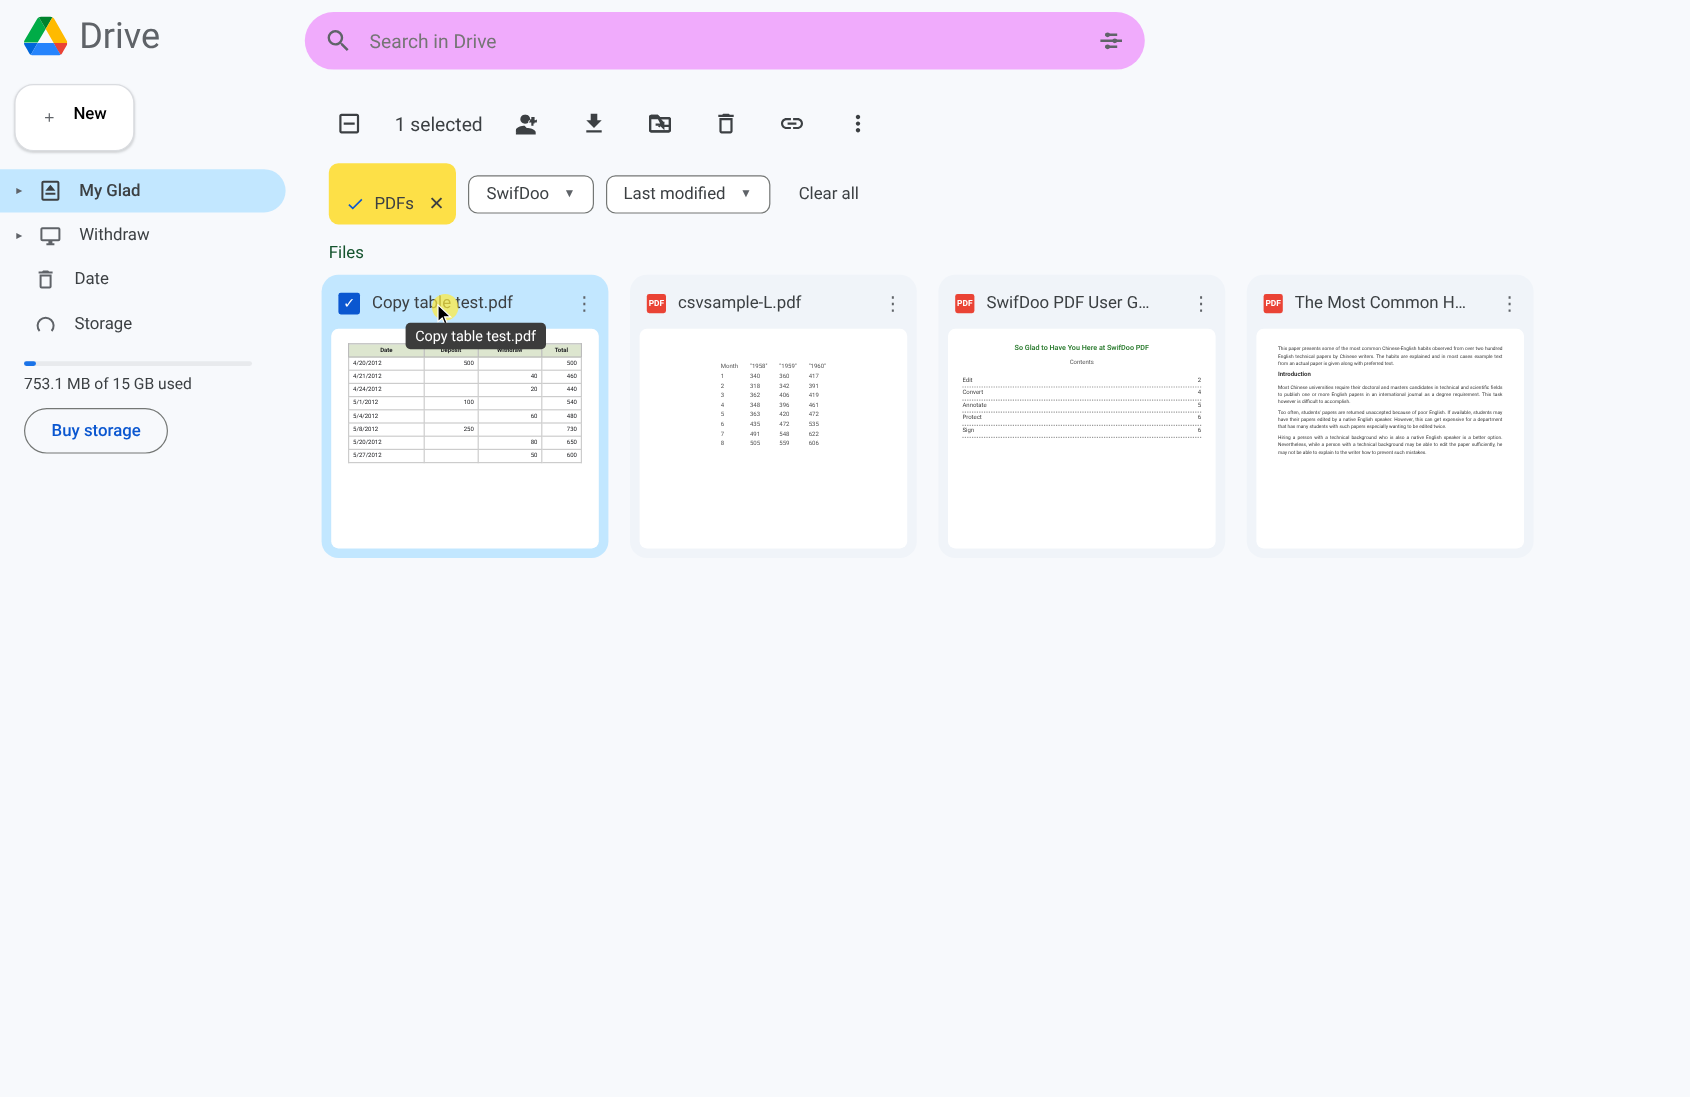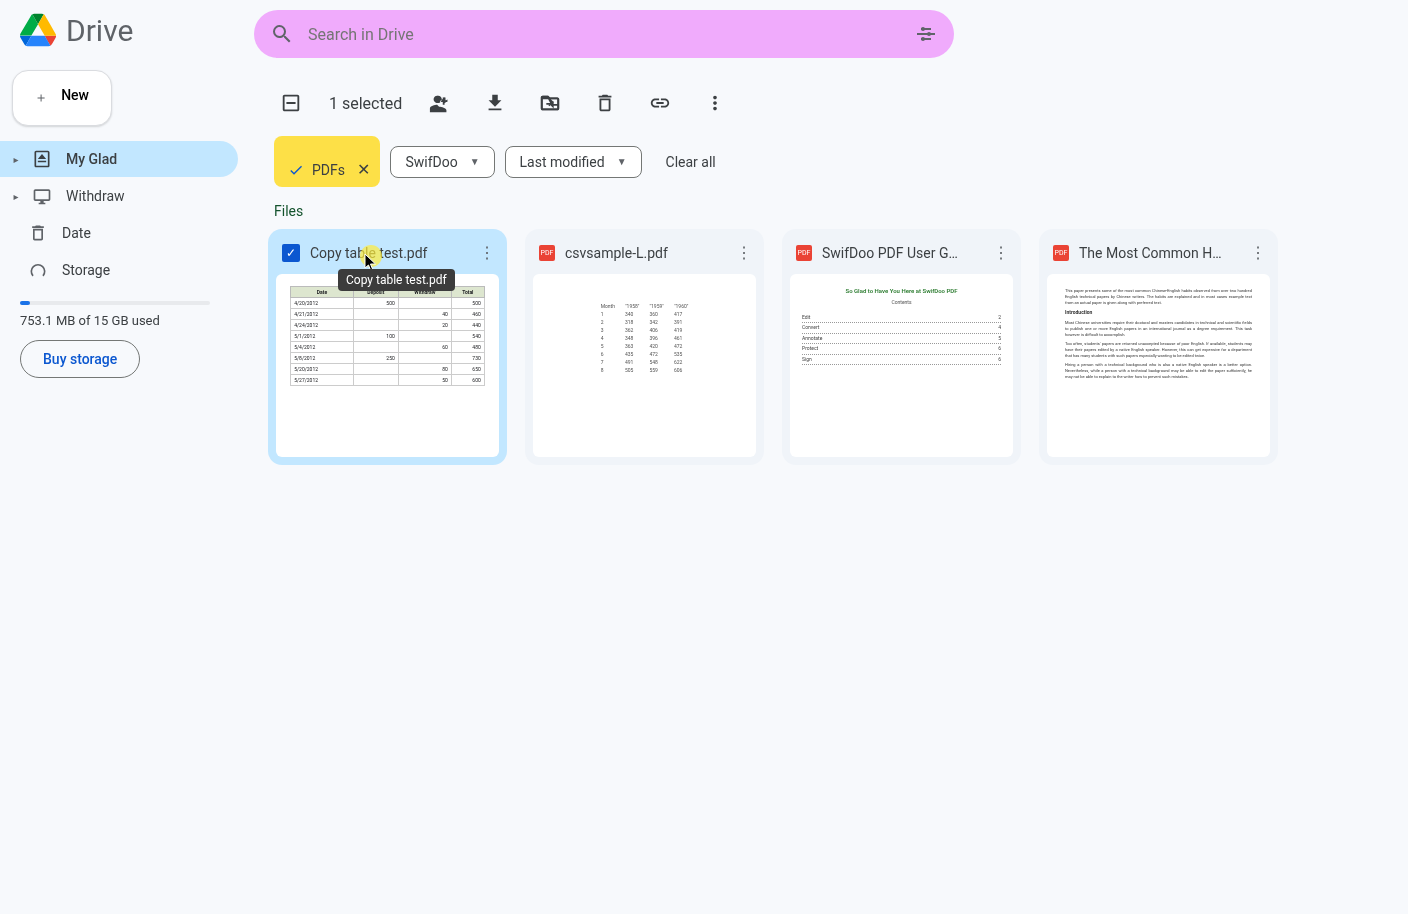--- a/index.html
+++ b/index.html
@@ -32,21 +32,21 @@
 .chip .x{margin-left:4px;font-size:16px}
 .chip .dd{font-size:10px;margin-left:4px;color:#5f6368}
 .clear{background:none;border:none;color:#3c4043;font-size:14px;cursor:pointer;margin-left:14px}
 .section-label{font-size:14px;color:#14532d;padding:0 0 10px 8px}
 .files{display:flex;gap:18px;flex-wrap:wrap;padding-left:2px}
 .card{width:239px;height:236px;border-radius:14px;background:#f0f4f9;display:flex;flex-direction:column;overflow:hidden;cursor:pointer}
 .card.selected{background:#c2e7ff}
 .card-head{display:flex;align-items:center;gap:10px;padding:12px 8px 10px 14px;font-size:14px;color:#3c4043}
 .card-head .name{flex:1;white-space:nowrap;overflow:hidden;text-overflow:ellipsis}
 .card-head .more{color:#5f6368;font-size:16px;padding:2px 4px;cursor:pointer}
-.pdf-badge{width:16px;height:16px;background:#ea4335;border-radius:2px;display:flex;align-items:center;justify-content:center;font-size:7px;color:#fff;font-weight:400;flex-shrink:0}
+.pdf-badge{width:16px;height:16px;background:#ea4335;border-radius:2px;display:flex;align-items:center;justify-content:center;font-size:7px;color:#fff;font-weight:700;flex-shrink:0}
 .check{width:18px;height:18px;background:#0b57d0;border-radius:2px;display:flex;align-items:center;justify-content:center;color:#fff;font-size:12px;flex-shrink:0}
 .thumb{flex:1;margin:0 8px 8px 8px;background:#fff;border-radius:6px;display:flex;align-items:flex-start;justify-content:center;padding:8px;overflow:hidden}
 .tbl{width:94%;border-collapse:collapse;margin-top:4px}
 .tbl th{background:#dde6cf;font-size:5px;padding:2px;border:1px solid #bbb}
 .tbl td{font-size:5px;padding:2px 3px;border:1px solid #ccc;text-align:right}
 .tbl td:first-child{text-align:left}
 .csv-cols{display:flex;gap:10px;margin-top:20px}
 .csv-cols div{font-size:5px;line-height:1.6;color:#555}
 .paper{font-size:3.5px;line-height:1.5;color:#333;padding:4px}
 .paper h1{color:#2e7d32;font-size:6px;font-weight:600;text-align:center;margin-bottom:4px}

